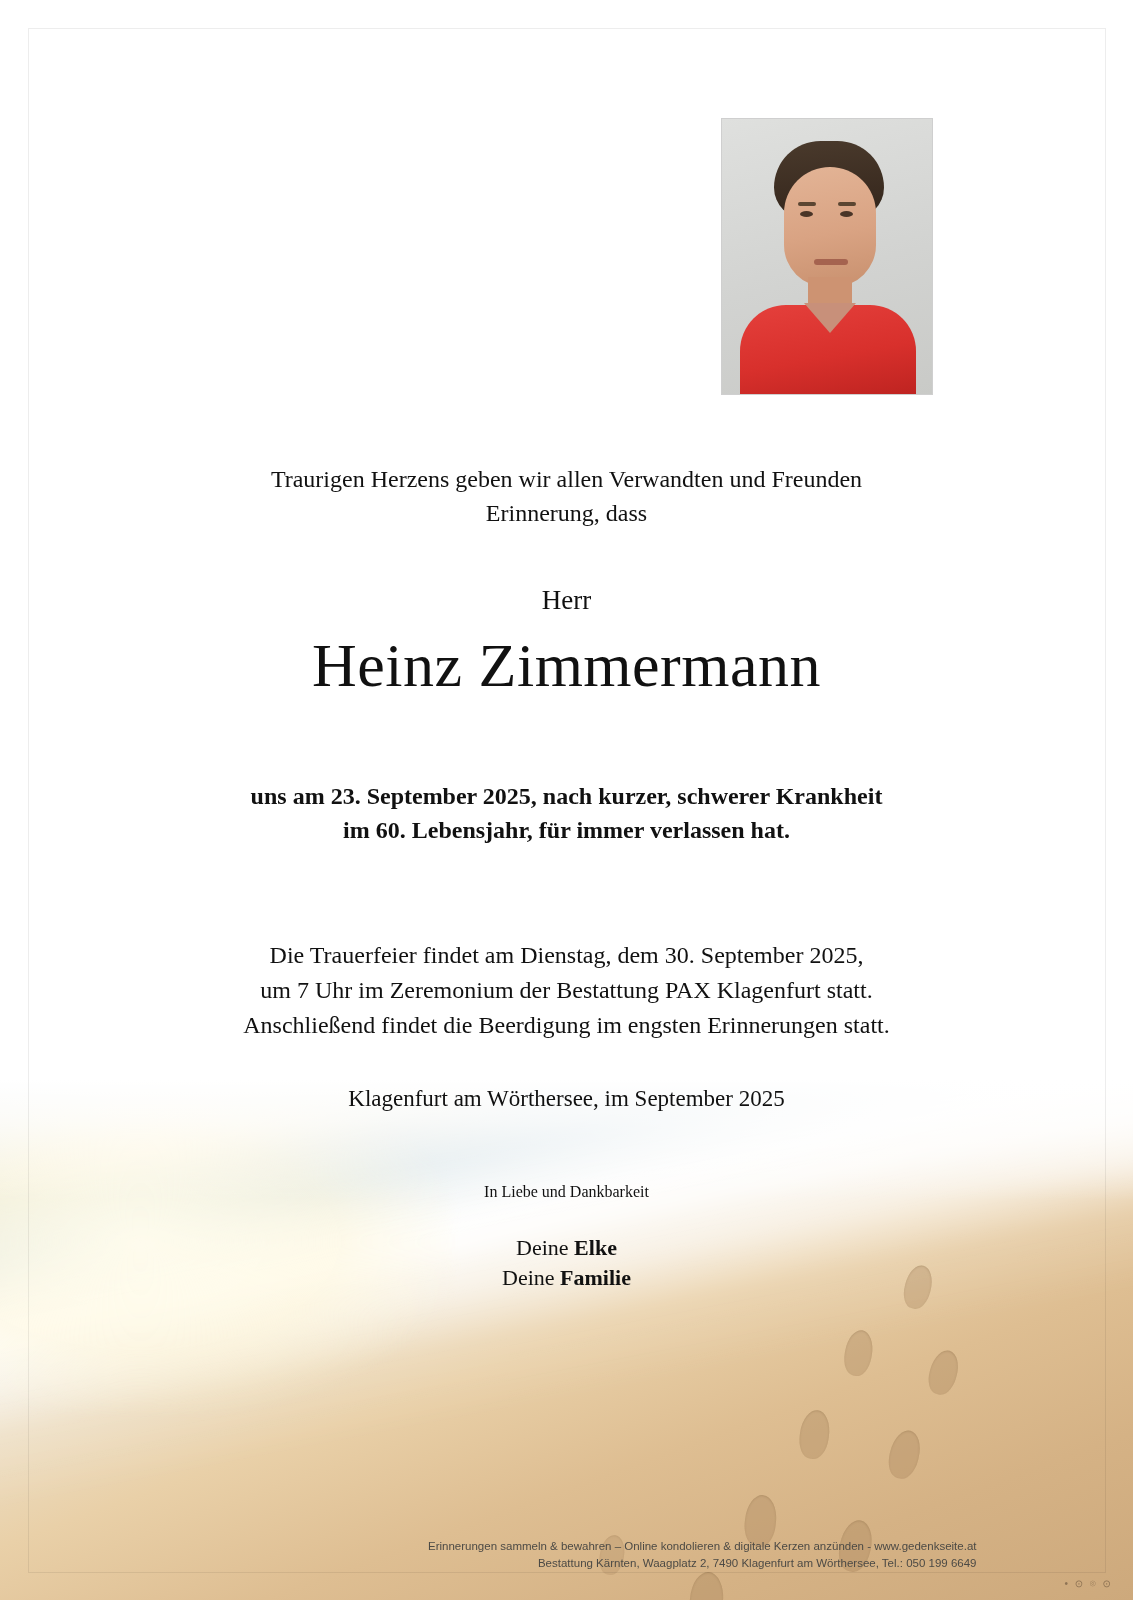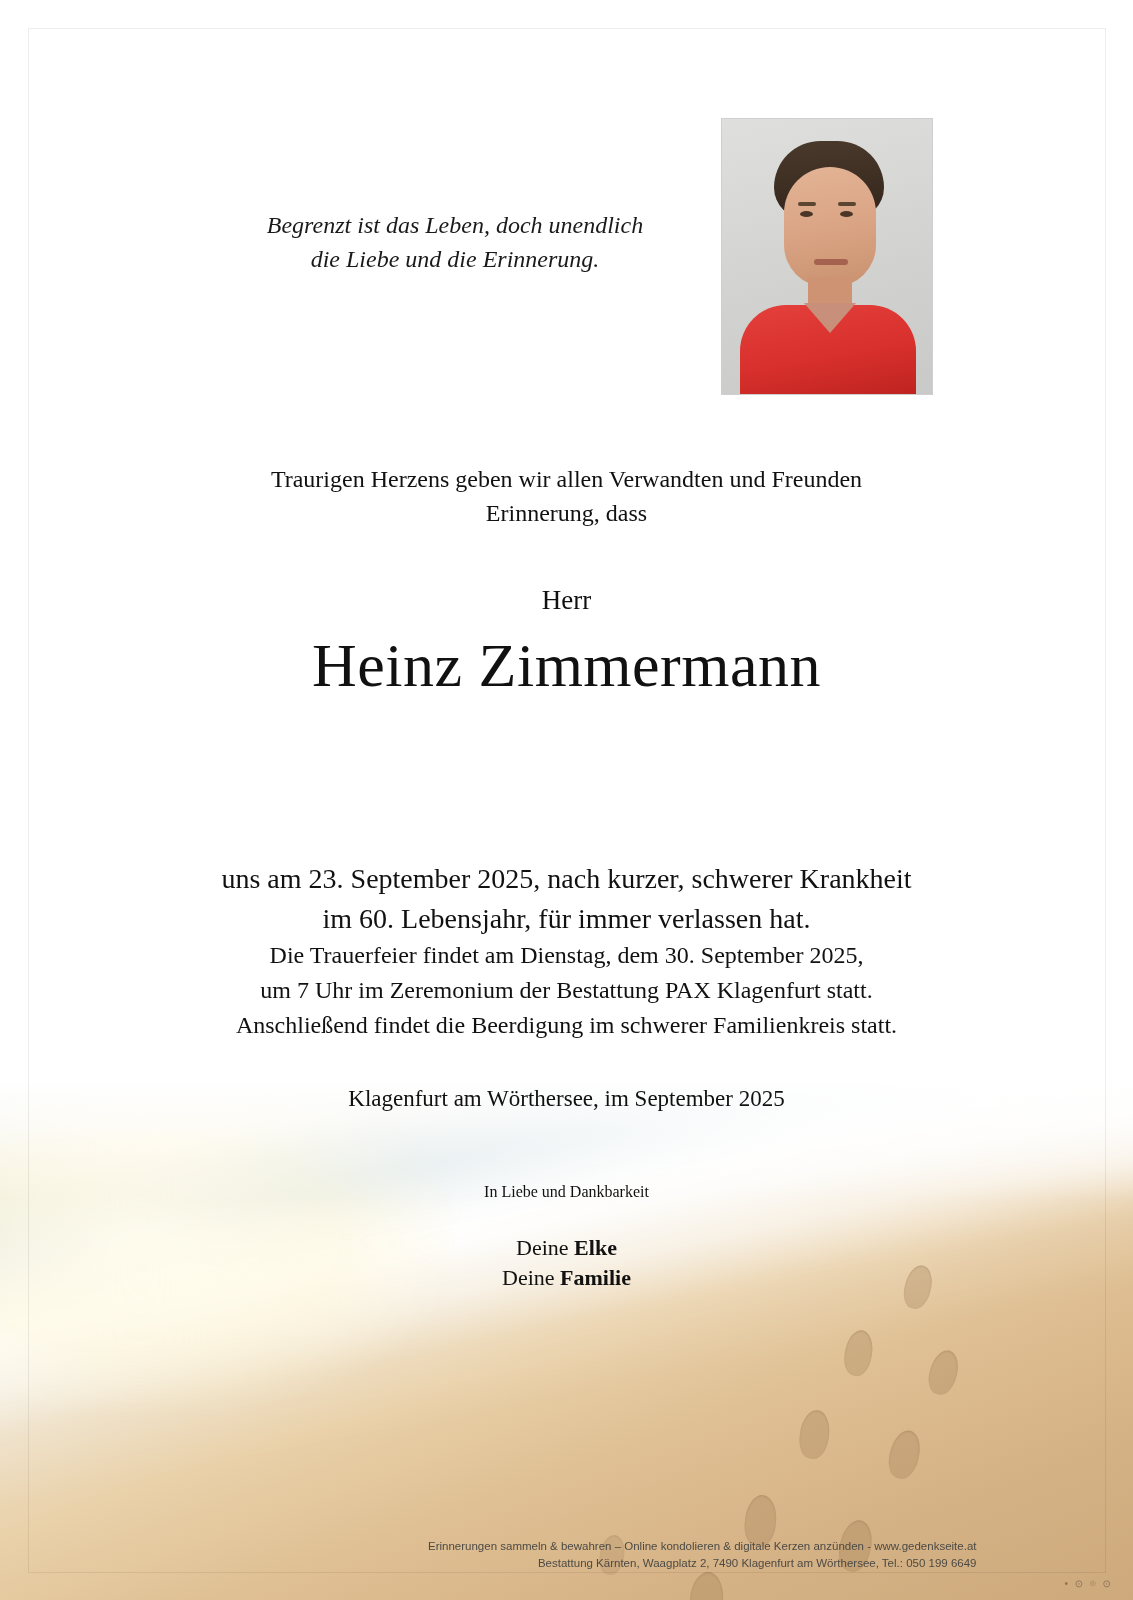--- a/index.html
+++ b/index.html
@@ -216,24 +216,25 @@
     font-size: 27px;
   }
   .name {
     top: 630px;
     width: 900px;
     font-size: 62px;
     letter-spacing: 0.5px;
     line-height: 1.15;
   }
   .passing {
-    top: 859px;
+    top: 779px;
     width: 780px;
-    font-size: 28px;
+    font-size: 24px;
     line-height: 1.42;
+    font-weight: bold;
   }
   .ceremony {
     top: 938px;
     width: 840px;
     font-size: 24px;
     line-height: 1.45;
   }
   .place {
     top: 1086px;
     width: 700px;
@@ -307,42 +308,38 @@
       <div class="brow l"></div>
       <div class="brow r"></div>
       <div class="eye l"></div>
       <div class="eye r"></div>
       <div class="mouth"></div>
       <div class="neck"></div>
       <div class="shirt"></div>
       <div class="collar"></div>
     </div>
 
-    <div class="quote">
-      <div>Begrenzt ist das Leben, doch unendlich</div>
-      <div>die Liebe und die Erinnerung.</div>
-    </div>
 
     <div class="block announce">
       <div>Traurigen Herzens geben wir allen Verwandten und Freunden</div>
       <div>Erinnerung, dass</div>
     </div>
 
     <div class="block salutation">Herr</div>
     <div class="block name">Heinz Zimmermann</div>
 
     <div class="block passing">
       <div>uns am 23. September 2025, nach kurzer, schwerer Krankheit</div>
       <div>im 60. Lebensjahr, für immer verlassen hat.</div>
     </div>
 
     <div class="block ceremony">
       <div>Die Trauerfeier findet am Dienstag, dem 30. September 2025,</div>
       <div>um 7 Uhr im Zeremonium der Bestattung PAX Klagenfurt statt.</div>
-      <div>Anschließend findet die Beerdigung im schwerer Familienkreis statt.</div>
+      <div>Anschließend findet die Beerdigung im engsten Erinnerungen statt.</div>
     </div>
 
     <div class="block place">Klagenfurt am Wörthersee, im September 2025</div>
 
     <div class="block closing">In Liebe und Dankbarkeit</div>
 
     <div class="block signers">
       <div>
         <span>Deine </span><b>Elke</b>
       </div>

